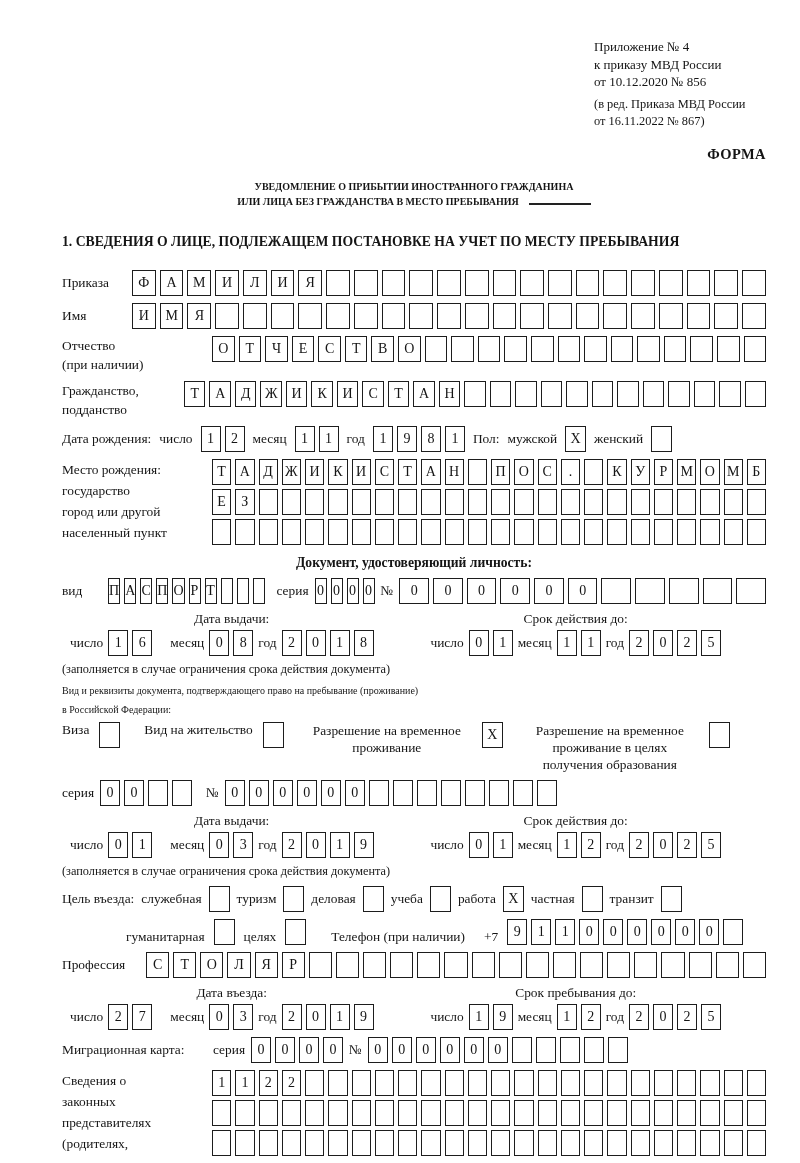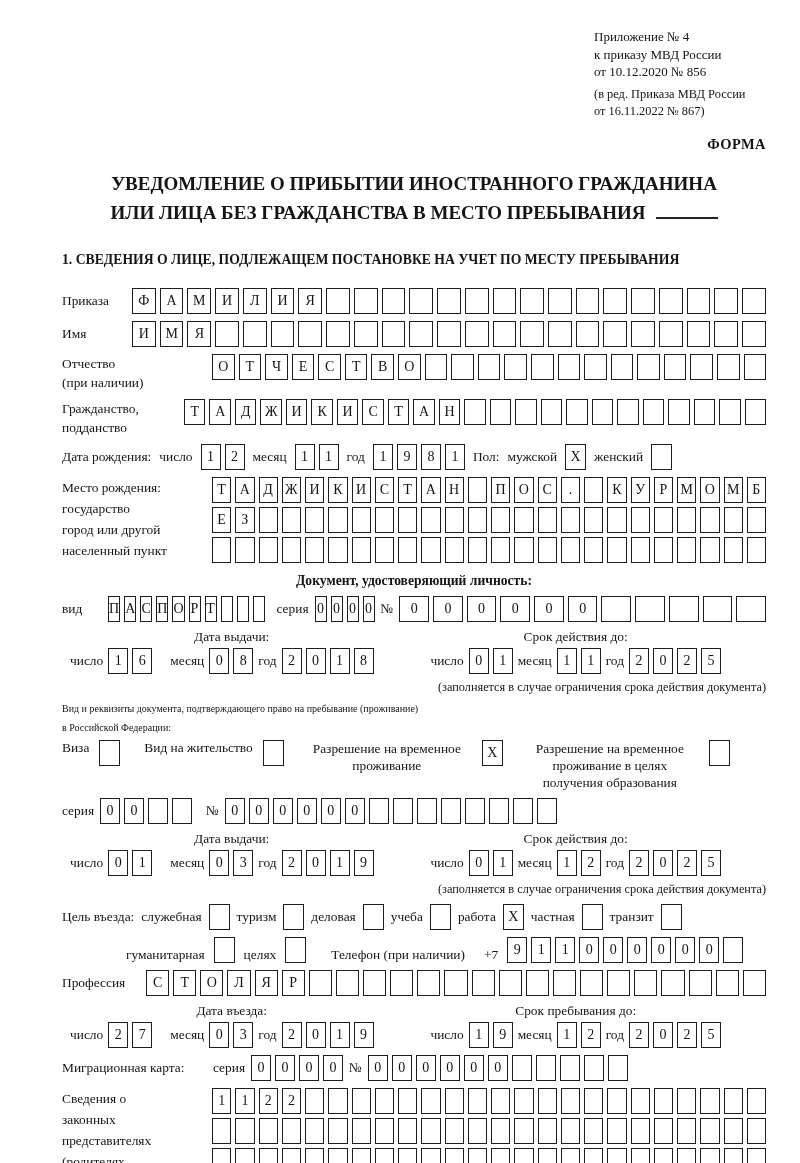--- a/index.html
+++ b/index.html
@@ -1,24 +1,24 @@
 <!DOCTYPE html>
 <html><head>
 <meta charset="utf-8">
 <style>
   html,body { margin:0; padding:0; background:#e8e8e8; }
   .page {
     width:800px; height:1163px; box-sizing:border-box; background:#ffffff;
-    padding:28px 34px 10px 62px; overflow:hidden; color:#151515;
+    padding:38px 34px 10px 62px; overflow:hidden; color:#151515;
     font-family:"Liberation Serif","DejaVu Serif",serif;
   }
   .appendix { width:172px; margin-left:auto; font-size:13px; line-height:1.36; }
   .appendix .edition { font-size:12.4px; margin-top:5px; }
   .forma { text-align:right; font-weight:bold; font-size:14.5px; margin-top:16px; letter-spacing:.4px; }
-  .title { text-align:center; font-weight:bold; font-size:19px; margin-top:16px; line-height:1.55; }
+  .title { text-align:center; font-weight:bold; font-size:10px; margin-top:16px; line-height:1.55; }
   .blank-underline { display:inline-block; width:62px; border-bottom:2px solid #222; margin-left:10px; vertical-align:baseline; }
   .sec-heading { font-weight:bold; font-size:13.7px; margin-top:24px; }
 
   .row { display:flex; align-items:center; gap:6px; margin:7px 0; font-size:13.4px; }
   .row.top { align-items:flex-start;gap:10px; }
   .lbl { white-space:nowrap; }
   .w68 { width:64px; flex:none; }
   .w140 { width:140px; flex:none; line-height:18px; }
   .w115 { width:112px; flex:none; line-height:18px; }
   .lblcol { flex:none; line-height:19px; }
@@ -36,21 +36,21 @@
   .cb { width:21px; flex:none; }
 
   .center-bold { text-align:center; font-weight:bold; font-size:13.6px; margin:10px 0 4px 0; }
   .daterow { display:flex; margin:6px 8px; font-size:13.4px; }
   .dcol { display:flex; flex-direction:column; gap:3px; }
   .dcol.left { flex:0 0 47%; }
   .dcol.right { flex:1; }
   .dhead { text-align:center; font-size:13.4px; }
   .dgroup { display:flex; align-items:center; gap:5px; }
   .dgroup .gap { width:8px; }
-  .note { font-size:12.3px; text-align:right; margin:2px 0 6px 0; }
+  .note { font-size:12.3px; text-align:left; margin:2px 0 6px 0; }
   .para { font-size:10px; margin:8px 0 2px 0; }
   .optrow { gap:10px; }
   .optlabel { font-size:13.4px; }
   .optwrap { max-width:170px; text-align:center; line-height:17px; font-size:13.4px; }
   .indent { margin-left:64px;align-items:flex-end; }
 </style>
 </head>
 <body>
 
 <div class="page">

